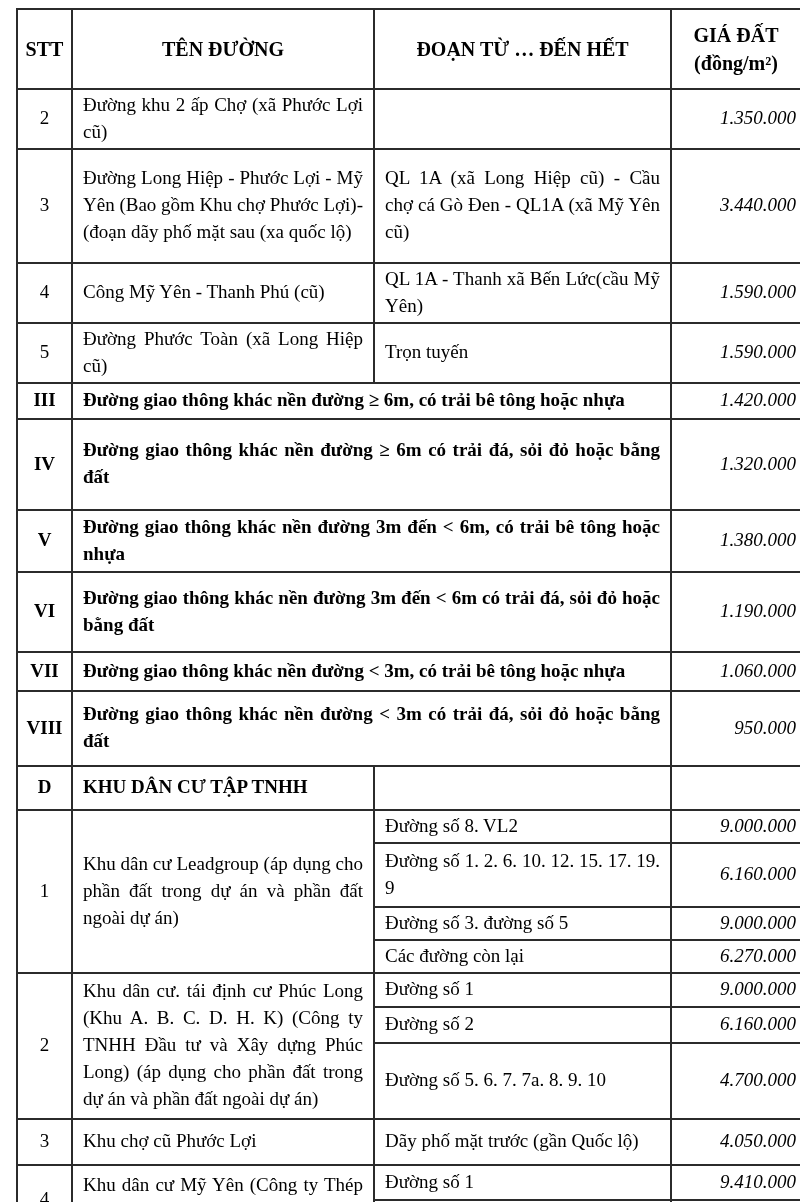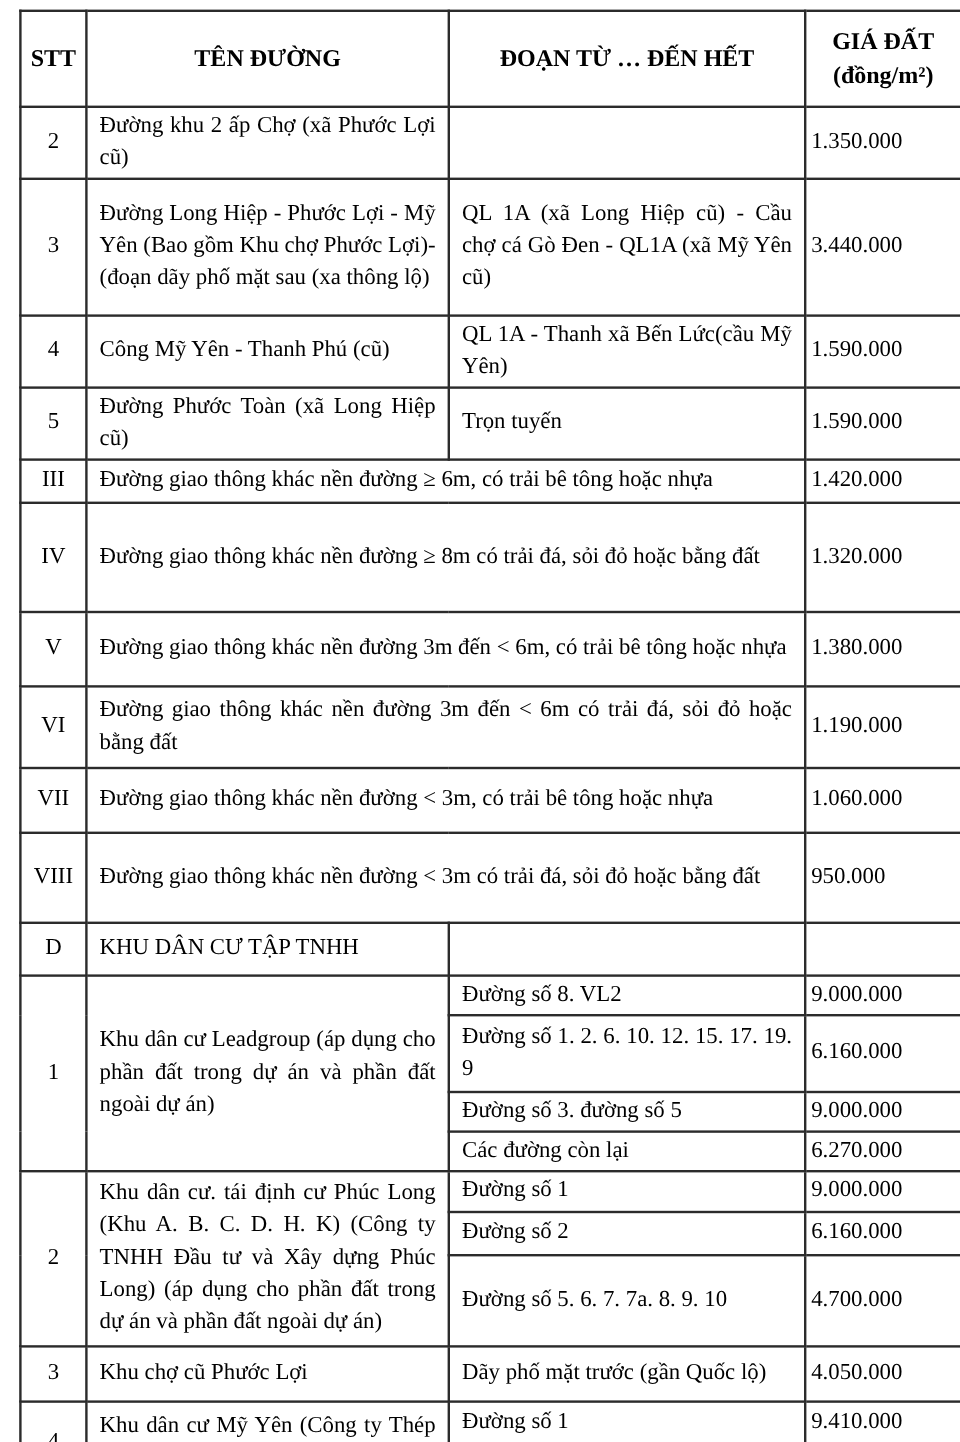--- a/index.html
+++ b/index.html
@@ -28,22 +28,22 @@
   th {
     font-weight: bold;
     text-align: center;
     font-size: 20px;
     padding: 2px 4px;
   }
   .pre { white-space: pre-line; }
   .c-stt   { text-align: center; padding: 2px 3px; }
   .c-name  { text-align: justify; }
   .c-sec   { text-align: justify; }
-  .c-price { text-align: left; padding: 2px 4px; }
-  .bold    { font-weight: normal; }
+  .c-price { text-align: right; padding: 2px 4px; font-style: italic; }
+  .bold    { font-weight: bold; }
 </style>
 </head>
 <body>
 
 <table class="price-table">
   <colgroup>
     <col style="width:55px">
     <col style="width:302px">
     <col style="width:297px">
     <col style="width:130px">
@@ -60,21 +60,21 @@
   <tbody>
 
     <tr style="height:59px">
       <td class="c-stt">2</td>
       <td class="c-name">Đường khu 2 ấp Chợ (xã Phước Lợi cũ)</td>
       <td class="c-sec"></td>
       <td class="c-price">1.350.000</td>
     </tr>
     <tr style="height:114px">
       <td class="c-stt">3</td>
-      <td class="c-name">Đường Long Hiệp - Phước Lợi - Mỹ Yên (Bao gồm Khu chợ Phước Lợi)- (đoạn dãy phố mặt sau (xa thông lộ)</td>
+      <td class="c-name">Đường Long Hiệp - Phước Lợi - Mỹ Yên (Bao gồm Khu chợ Phước Lợi)- (đoạn dãy phố mặt sau (xa quốc lộ)</td>
       <td class="c-sec">QL 1A (xã Long Hiệp cũ) - Cầu chợ cá Gò Đen - QL1A (xã Mỹ Yên cũ)</td>
       <td class="c-price">3.440.000</td>
     </tr>
     <tr style="height:59px">
       <td class="c-stt">4</td>
       <td class="c-name">Công Mỹ Yên - Thanh Phú (cũ)</td>
       <td class="c-sec">QL 1A - Thanh xã Bến Lức(cầu Mỹ Yên)</td>
       <td class="c-price">1.590.000</td>
     </tr>
     <tr style="height:59px">
@@ -84,34 +84,34 @@
       <td class="c-price">1.590.000</td>
     </tr>
 
     <tr style="height:36px">
       <td class="c-stt bold">III</td>
       <td class="c-name bold" colspan="2">Đường giao thông khác nền đường ≥ 6m, có trải bê tông hoặc nhựa</td>
       <td class="c-price">1.420.000</td>
     </tr>
     <tr style="height:91px">
       <td class="c-stt bold">IV</td>
-      <td class="c-name bold" colspan="2">Đường giao thông khác nền đường ≥ 8m có trải đá, sỏi đỏ hoặc bằng đất</td>
+      <td class="c-name bold" colspan="2">Đường giao thông khác nền đường ≥ 6m có trải đá, sỏi đỏ hoặc bằng đất</td>
       <td class="c-price">1.320.000</td>
     </tr>
     <tr style="height:62px">
       <td class="c-stt bold">V</td>
       <td class="c-name bold" colspan="2">Đường giao thông khác nền đường 3m đến &lt; 6m, có trải bê tông hoặc nhựa</td>
       <td class="c-price">1.380.000</td>
     </tr>
-    <tr style="height:68px">
+    <tr style="height:80px">
       <td class="c-stt bold">VI</td>
       <td class="c-name bold" colspan="2">Đường giao thông khác nền đường 3m đến &lt; 6m có trải đá, sỏi đỏ hoặc bằng đất</td>
       <td class="c-price">1.190.000</td>
     </tr>
-    <tr style="height:54px">
+    <tr style="height:39px">
       <td class="c-stt bold">VII</td>
       <td class="c-name bold" colspan="2">Đường giao thông khác nền đường &lt; 3m, có trải bê tông hoặc nhựa</td>
       <td class="c-price">1.060.000</td>
     </tr>
     <tr style="height:75px">
       <td class="c-stt bold">VIII</td>
       <td class="c-name bold" colspan="2">Đường giao thông khác nền đường &lt; 3m có trải đá, sỏi đỏ hoặc bằng đất</td>
       <td class="c-price">950.000</td>
     </tr>
 

